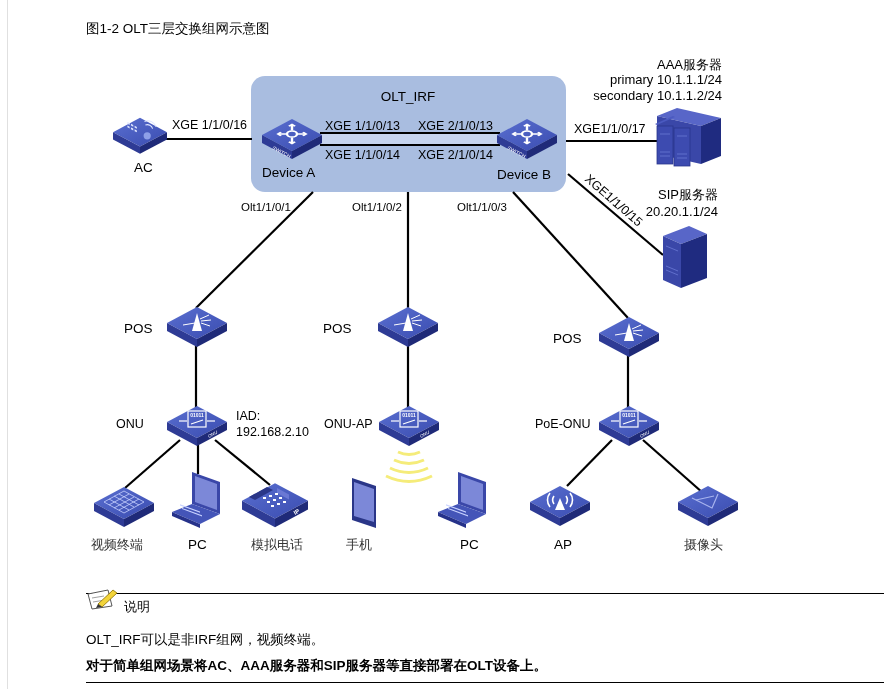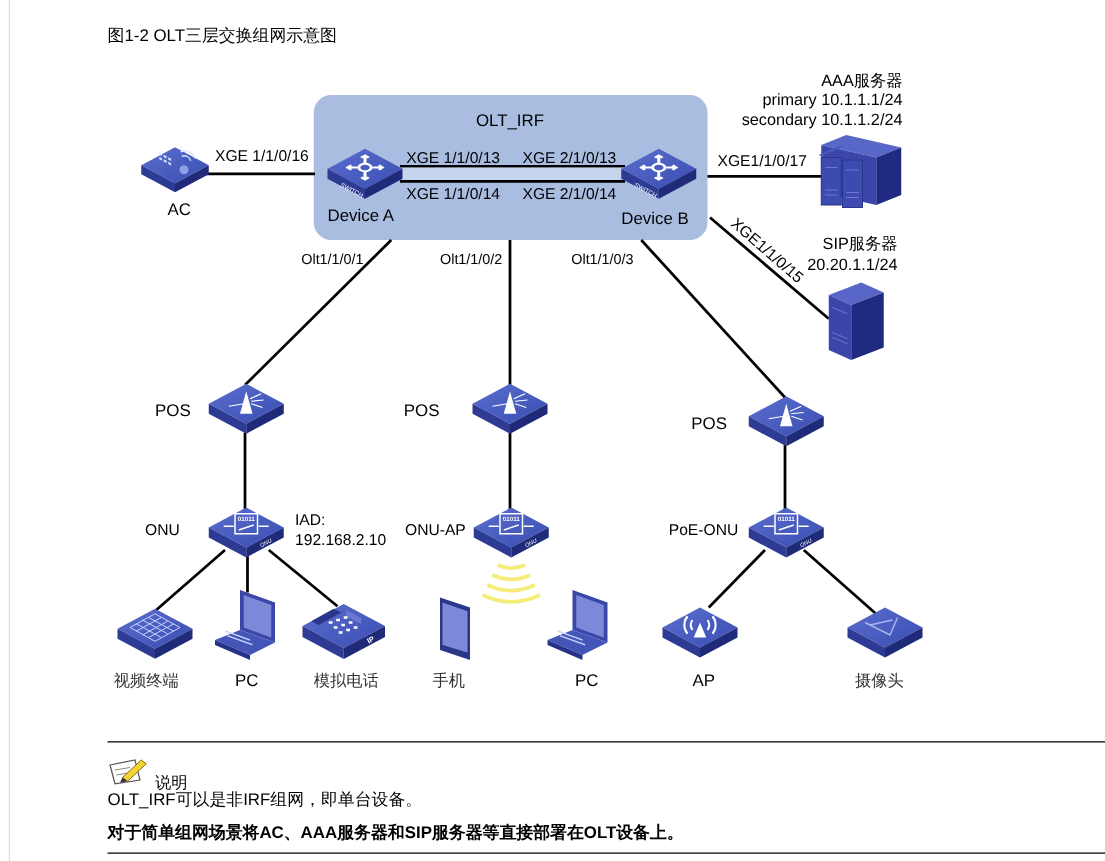--- a/index.html
+++ b/index.html
@@ -4,21 +4,21 @@
 <style>
   html, body { margin:0; padding:0; background:#ffffff; }
   body { width:884px; height:689px; position:relative; overflow:hidden;
          font-family:"Liberation Sans", "DejaVu Sans", sans-serif; color:#000; }
   .leftrule { position:absolute; left:7px; top:0; width:1px; height:689px; background:#e0e0e0; }
   .fig-title { position:absolute; left:86px; top:20px; font-size:13.5px; color:#000; }
   svg.diagram { position:absolute; left:0; top:0; }
   .lbl { font-family:"Liberation Sans", "DejaVu Sans", sans-serif; fill:#000; }
   .cn  { font-family:"DejaVu Serif", "Liberation Serif", serif; fill:#333; }
   .hr { position:absolute; left:86px; width:798px; height:1px; background:#000; }
-  .note-head { position:absolute; left:86px; top:606px; display:flex; align-items:flex-end; gap:4px; }
+  .note-head { position:absolute; left:86px; top:588px; display:flex; align-items:flex-end; gap:4px; }
   .note-head span.txt { font-size:13px; line-height:14px; }
   .note-line { position:absolute; left:86px; font-size:13.5px; }
 </style>
 </head>
 <body>
 
 <div class="leftrule"></div>
 
 <div class="fig-title">图1-2 OLT三层交换组网示意图</div>
 
@@ -323,15 +323,15 @@
     <svg width="34" height="22" viewBox="0 0 34 22">
       <polygon points="2,6 22,2 26,18 6,21" fill="#fff" stroke="#555" stroke-width="1"></polygon>
       <line x1="6" y1="10" x2="18" y2="8" stroke="#888" stroke-width="0.8"></line>
       <line x1="7" y1="14" x2="16" y2="12.5" stroke="#888" stroke-width="0.8"></line>
       <polygon points="12,16 27,2 31,5 16,19" fill="#f2d43a" stroke="#8a6d00" stroke-width="0.8"></polygon>
       <polygon points="12,16 16,19 10,20" fill="#333"></polygon>
     </svg>
   </span>
   <span class="txt">说明</span>
 </div>
-<div class="note-line" style="top:631px;">OLT_IRF可以是非IRF组网，即单台设备。</div>
+<div class="note-line" style="top:631px;">OLT_IRF可以是非IRF组网，视频终端。</div>
 <div class="note-line" style="top:657px;font-weight:bold;">对于简单组网场景将AC、AAA服务器和SIP服务器等直接部署在OLT设备上。</div>
 <div class="hr" style="top:682px;"></div>
 
 </body></html>

